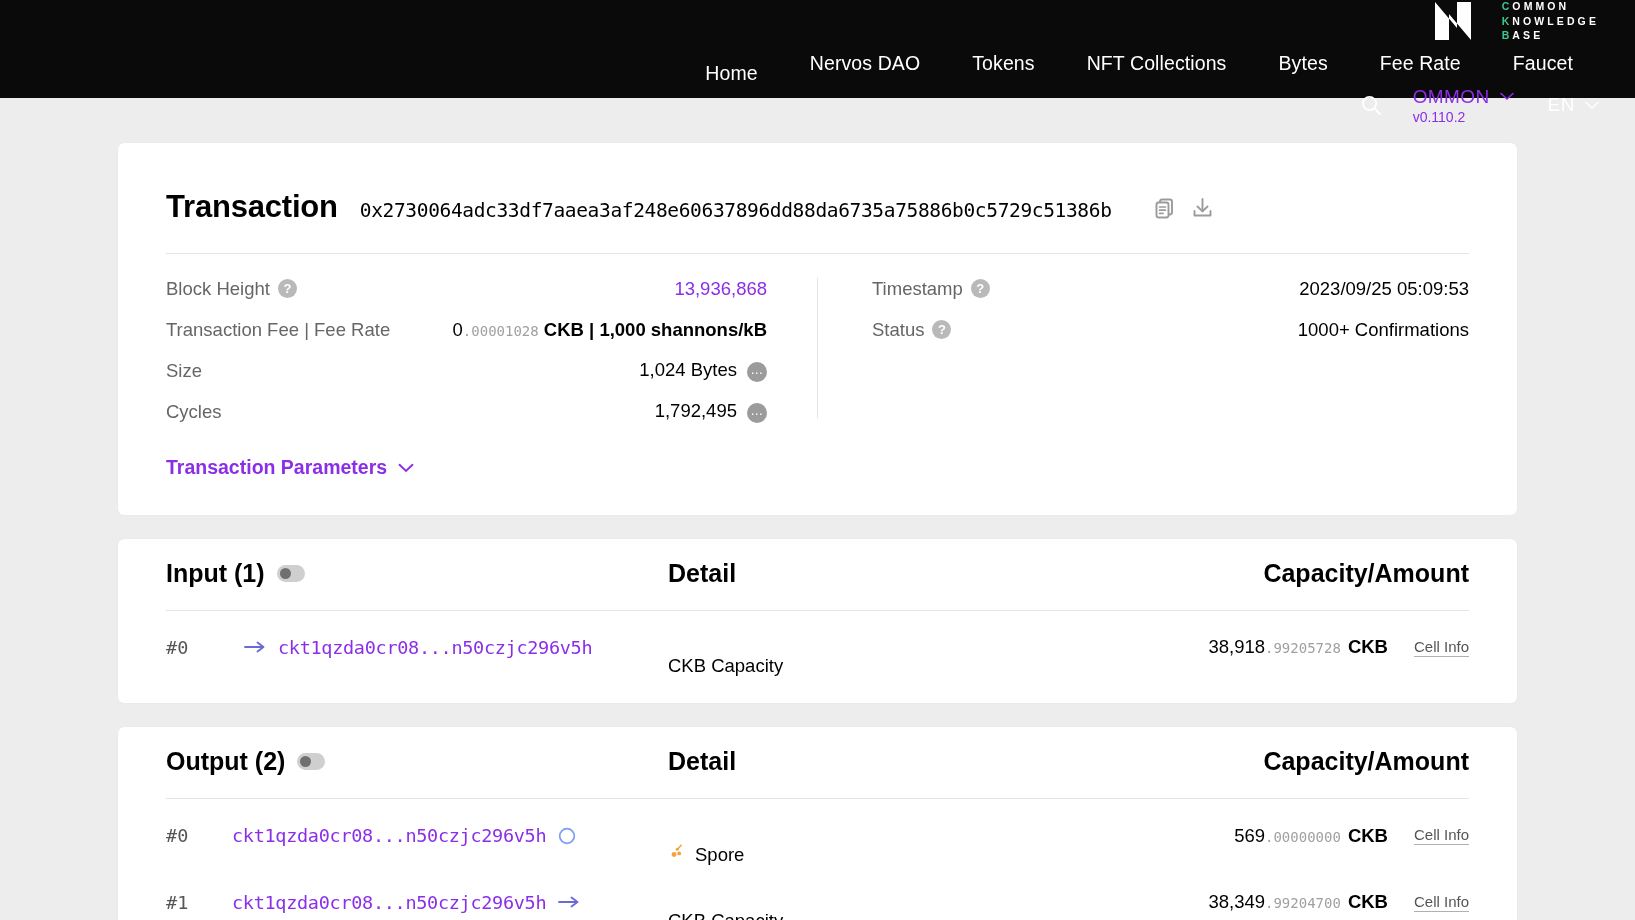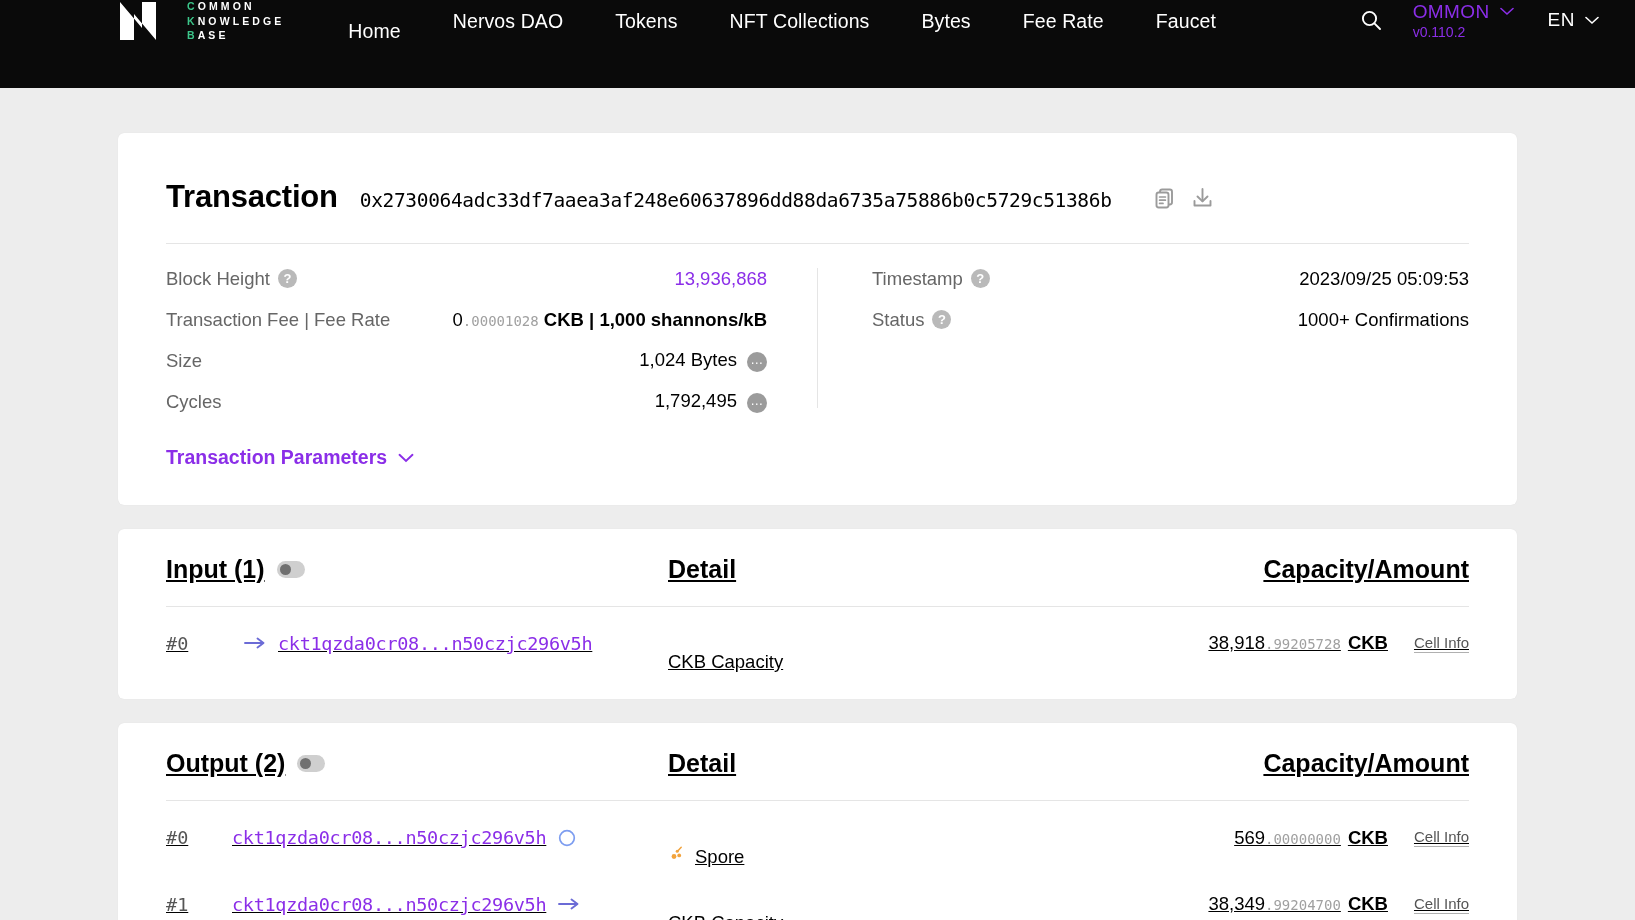--- a/index.html
+++ b/index.html
@@ -6,26 +6,27 @@
   html, body {
     width: 1635px;
     height: 920px;
     background: #ededed;
     font-family: "Liberation Sans", sans-serif;
     overflow: hidden;
   }
 
   
   .header {
-    height: 88px;
+    height: 98px;
     background: #0a0a0a;
     display: flex;
-    align-items: flex-start;
+    align-items: flex-end;
     padding: 0 36px 0 118px;
     position: relative;
+    flex-direction: column;
   }
   .logo-wrap { display: flex; align-items: center; gap: 13px; }
   .logo-mark { width: 56px; height: 42px; flex: none; }
   .logo-text { display: flex; flex-direction: column; gap: 4px; line-height: 1; }
   .logo-line {
     font-size: 10.5px;
     letter-spacing: 3.1px;
     font-weight: 700;
     color: #ffffff;
     white-space: nowrap;
@@ -130,21 +131,21 @@
     margin-left: 10px; vertical-align: middle; cursor: pointer;
     letter-spacing: .5px; padding-bottom: 5px; line-height: 1;
   }
   .tx-params {
     display: inline-flex; align-items: center; gap: 11px;
     color: #8b2ee8; font-size: 19.5px; font-weight: 700;
     margin-top: 24px; cursor: pointer;
   }
 
   
-  .card-io { padding: 26px 48px 26px 48px; margin-bottom: 24px; text-decoration: underline; }
+  .card-io { padding: 20px 48px 26px 48px; margin-bottom: 24px; }
   .io-head {
     display: grid;
     grid-template-columns: 502px 472px 1fr;
     align-items: center;
     padding-bottom: 22px;
   }
   .io-title {
     display: flex; align-items: center; gap: 12px;
     font-size: 25px; font-weight: 700; color: #000;
   }

